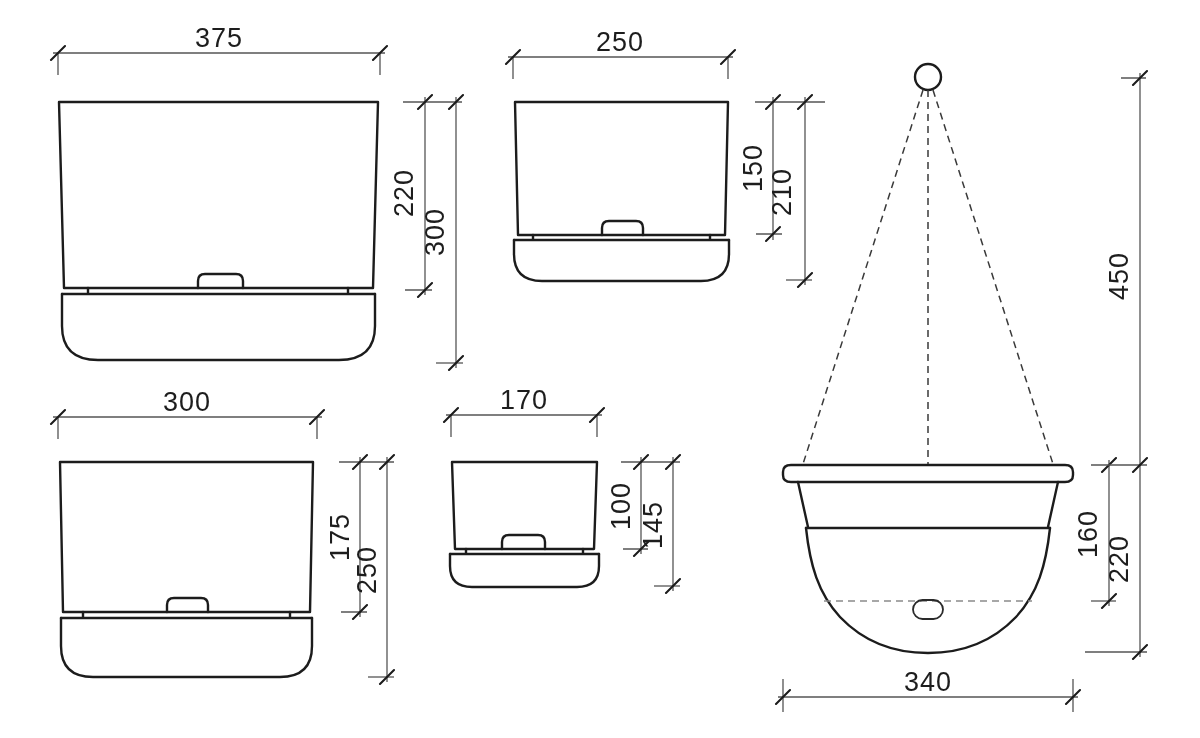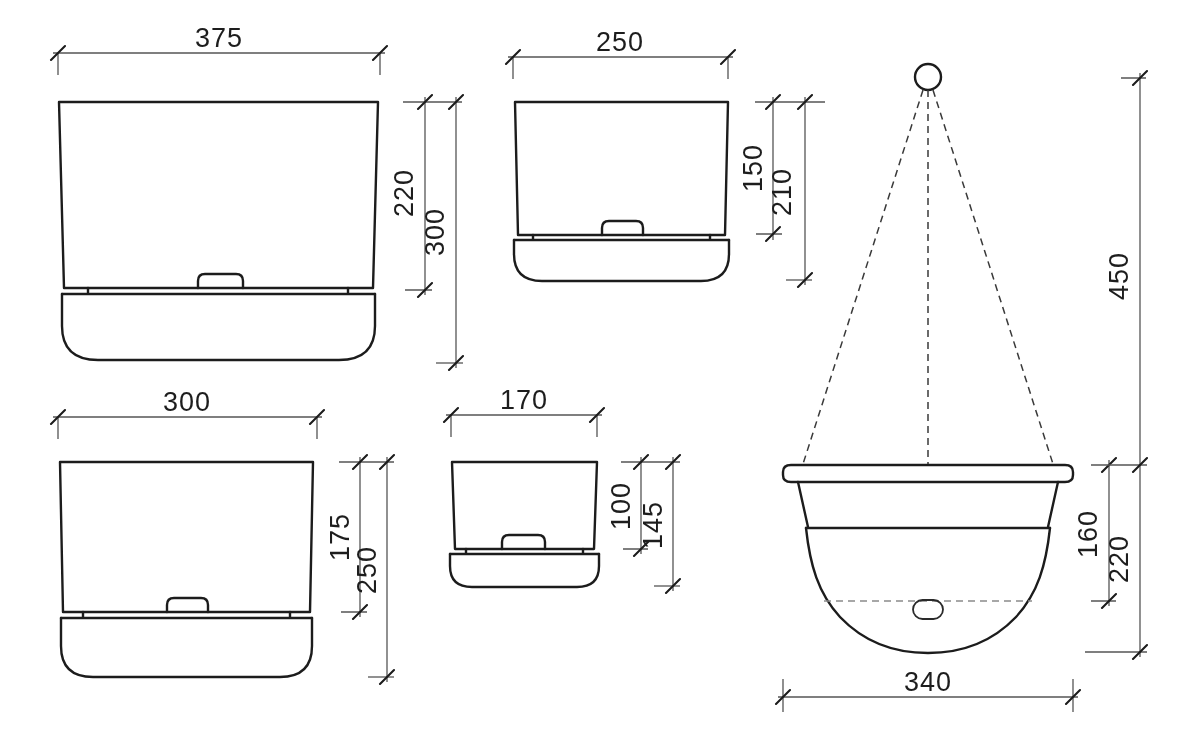--- a/index.html
+++ b/index.html
@@ -1,21 +1,20 @@
 <!DOCTYPE html>
 <html><head>
 <meta charset="utf-8">
 <title>Planter dimension drawing</title>
 <style>
   html, body { margin: 0; padding: 0; background: #ffffff; }
   .stage {
     width: 1200px; height: 738px; background: #ffffff;
     position: relative; overflow: hidden;
     font-family: "Liberation Sans", sans-serif;
-    border-radius: 19px;
   }
   svg { display: block; }
   .obj  { fill: none; stroke: #1c1c1c; stroke-width: 2.4; stroke-linejoin: round; stroke-linecap: round; }
   .obj2 { fill: none; stroke: #2a2a2a; stroke-width: 1.8; stroke-linejoin: round; stroke-linecap: round; }
   .dim  { fill: none; stroke: #555555; stroke-width: 1.3; }
   .tick { fill: none; stroke: #1c1c1c; stroke-width: 2.1; stroke-linecap: round; }
   .dash { fill: none; stroke: #3a3a3a; stroke-width: 1.5; stroke-dasharray: 7 5; }
   .wdash{ fill: none; stroke: #8a8a8a; stroke-width: 1.5; stroke-dasharray: 7 5; }
   .lbl  { font-family: "Liberation Sans", sans-serif; font-size: 27px; fill: #1d1d1d; letter-spacing: 1px; }
 </style>

